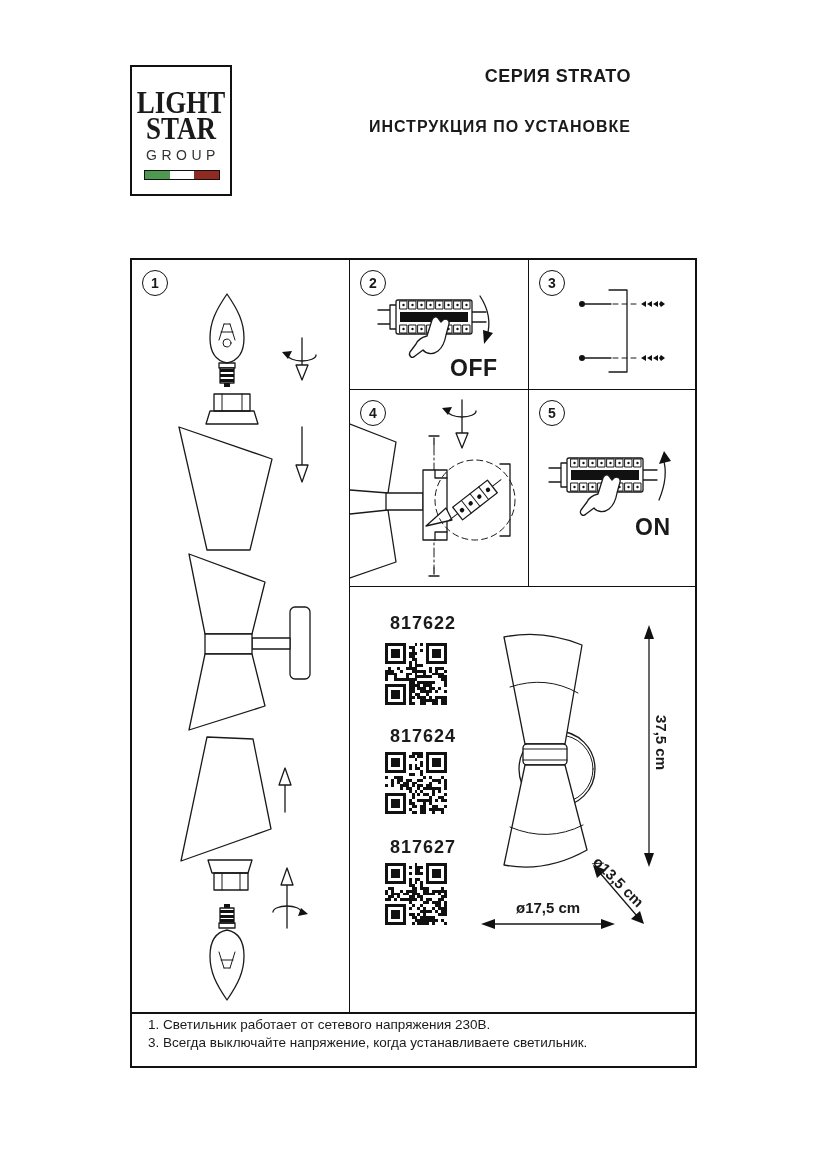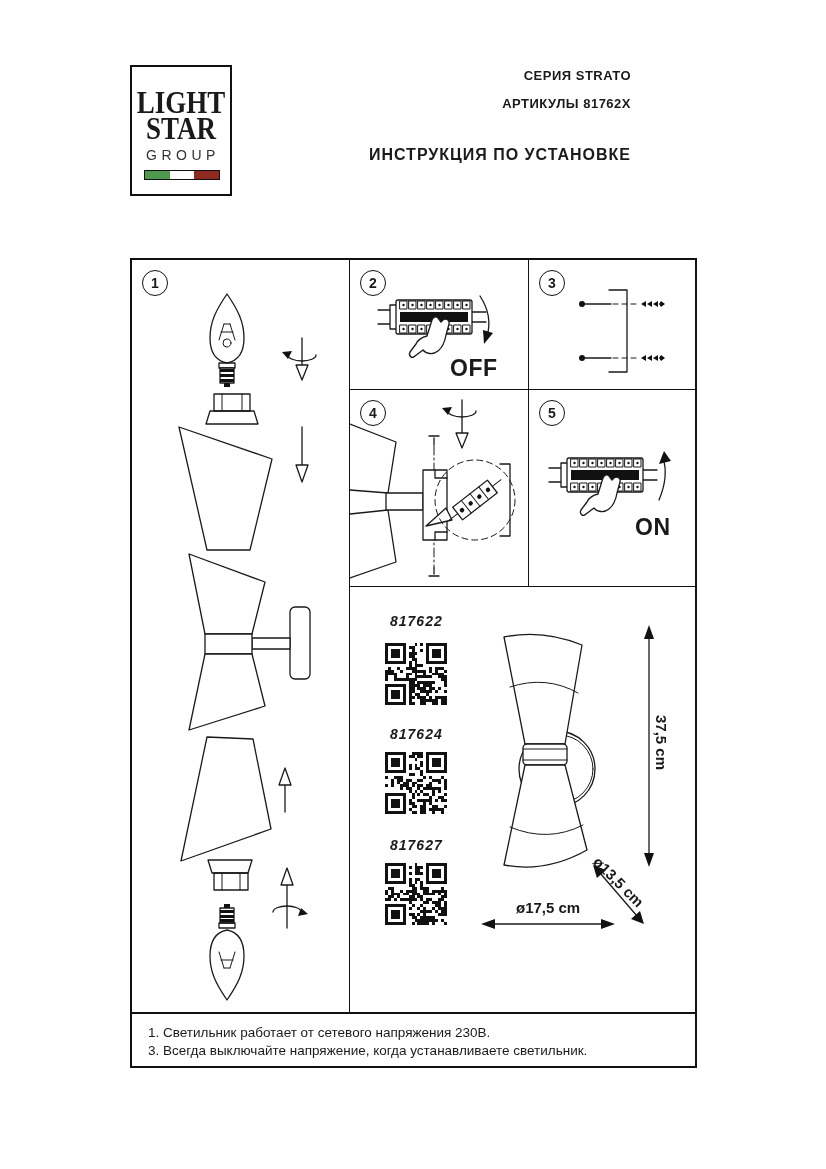--- a/index.html
+++ b/index.html
@@ -14,41 +14,41 @@
   #logo-box{position:absolute;left:130px;top:65px;width:102px;height:131px;
             border:2px solid #111;box-sizing:border-box;text-align:center;}
   .logo-word{font-family:"Liberation Serif", serif;font-weight:bold;font-size:27px;
              line-height:26px;letter-spacing:0px;transform:scaleY(1.18);transform-origin:top center;}
   .logo-word.first{margin-top:20px;}
   .logo-group{font-size:14px;letter-spacing:4.5px;margin-top:8px;color:#333;text-indent:4px;}
   .logo-flag{position:absolute;left:12px;bottom:14px;width:74px;height:8px;
              border:1px solid #111;display:flex;}
   .logo-flag div{flex:1;}
   #title-block{position:absolute;right:129px;top:62px;text-align:right;font-weight:bold;}
-  .title-sm{font-size:13px;line-height:28px;letter-spacing:.5px;}
+  .title-sm{font-size:18px;line-height:28px;letter-spacing:.5px;}
   .title-lg{font-size:16px;line-height:26px;letter-spacing:1px;}
   .title-gap{height:24px;}
   
   #grid{position:absolute;left:130px;top:258px;width:567px;height:810px;
         border:2px solid #111;box-sizing:border-box;}
   .panel{position:absolute;box-sizing:border-box;}
   #p1{left:0;top:0;width:218px;height:752px;border-right:1.5px solid #111;}
   #p2{left:218px;top:0;width:179px;height:130px;border-right:1.5px solid #111;border-bottom:1.5px solid #111;}
   #p3{left:397px;top:0;right:0;height:130px;border-bottom:1.5px solid #111;}
   #p4{left:218px;top:130px;width:179px;height:197px;border-right:1.5px solid #111;border-bottom:1.5px solid #111;}
   #p5{left:397px;top:130px;right:0;height:197px;border-bottom:1.5px solid #111;}
   #p6{left:218px;top:327px;right:0;height:425px;}
   #notes{position:absolute;left:0;top:752px;right:0;bottom:0;border-top:2px solid #111;
-         padding:10px 0 0 16px;font-size:13.5px;line-height:18px;}
+         padding:2px 0 0 16px;font-size:13.5px;line-height:18px;}
   .step-circle{position:absolute;left:10px;top:10px;width:24px;height:24px;border:1.6px solid #111;
                border-radius:50%;font-size:14px;font-weight:bold;text-align:center;line-height:24px;
                background:#fff;z-index:3;}
   .onoff{position:absolute;font-weight:bold;font-size:23px;letter-spacing:.5px;}
   
-  .article-label{position:absolute;font-weight:bold;font-size:14px;letter-spacing:1px;font-style:italic;}
+  .article-label{position:absolute;font-weight:bold;font-size:18px;letter-spacing:1px;}
   .qr{position:absolute;width:62px;height:62px;}
   .dim-label{position:absolute;font-weight:bold;font-size:15px;white-space:nowrap;}
   #dim-height{transform:rotate(90deg);transform-origin:left top;}
   #dim-diag{transform:rotate(45deg);transform-origin:left top;}
 </style>
 </head>
 <body>
 
 <div id="page">
 
@@ -58,21 +58,20 @@
     <div class="logo-group">GROUP</div>
     <div class="logo-flag">
       <div style="background:#4e9850;"></div>
       <div style="background:#ffffff;"></div>
       <div style="background:#8e2a22;"></div>
     </div>
   </div>
 
   <div id="title-block">
     <div class="title-sm">СЕРИЯ STRATO</div>
-    <div class="title-sm">АРТИКУЛЫ 81762X</div>
     <div class="title-gap"></div>
     <div class="title-lg">ИНСТРУКЦИЯ ПО УСТАНОВКЕ</div>
   </div>
 
   <div id="grid">
 
     <div id="p1" class="panel">
       <div class="step-circle">1</div>
       <svg width="218" height="752" viewBox="0 0 218 752">
 

